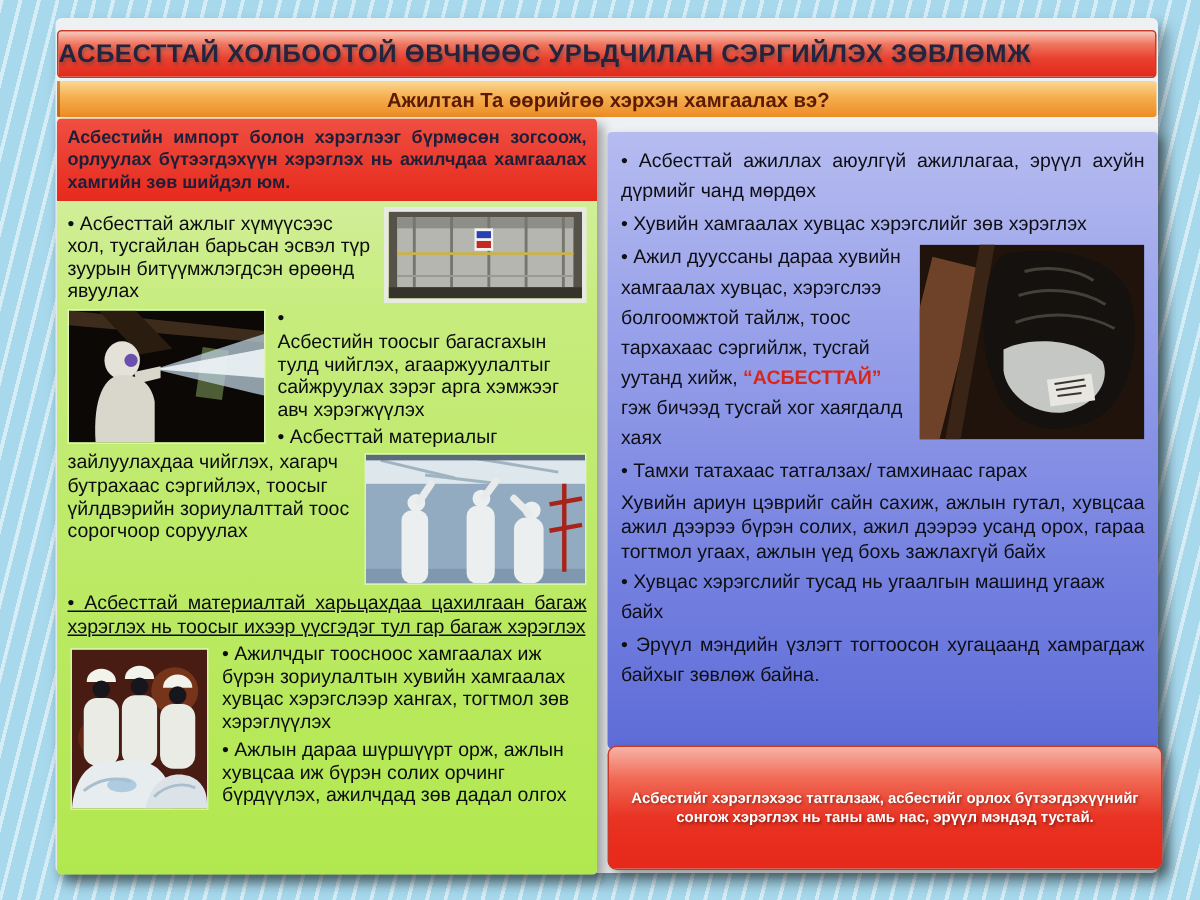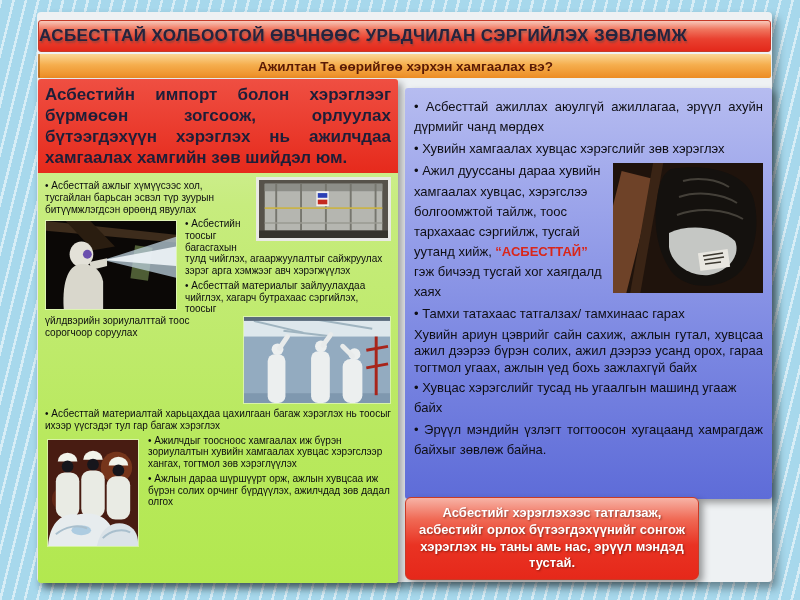--- a/index.html
+++ b/index.html
@@ -35,54 +35,54 @@
   .hdivider{width:2px;background:rgba(160,75,10,.55);}
   .col-left{
     position:absolute;left:38px;top:79px;width:360px;height:504px;
     background:linear-gradient(180deg,#d9f0ac 0%,#c7ec7e 25%,#b9e95f 70%,#b2e84f 100%);
     border-radius:3px;box-shadow:4px 4px 7px rgba(0,0,0,.35);
     box-sizing:border-box;overflow:hidden;
   }
   .intro{
     margin:0;padding:5px 7px;
     background:linear-gradient(180deg,#ef4f42,#e62a1c);
-    font-weight:bold;font-size:17px;line-height:1.24;color:#1e1e38;
+    font-weight:bold;font-size:12px;line-height:1.24;color:#1e1e38;
     text-align:justify;
   }
-  .flow{padding:4px 7px 12px 7px;font-size:10px;line-height:1.17;color:#0c0c10;}
+  .flow{padding:4px 7px 12px 7px;font-size:13px;line-height:1.17;color:#0c0c10;}
   .flow p{margin:3px 0;}
   .just{text-align:justify;}
   .fr{float:right;}
   .fl{float:left;}
   .cl-l{clear:left;}
-  .cl-b{clear:both;}
+  .cl-b{clear:both;text-decoration:underline;}
   .ph{box-sizing:border-box;overflow:hidden;}
   .ph svg{display:block;width:100%;height:100%;}
   .ph1{width:135px;height:64px;margin:0 0 4px 8px;border:3px solid #e9e9e4;}
   .ph2{width:132px;height:90px;margin:2px 8px 4px 0;border:1px solid rgba(255,255,255,.45);}
   .ph3{width:148px;height:88px;margin:2px 0 4px 8px;border:1px solid rgba(255,255,255,.45);}
   .ph4{width:92px;height:108px;margin:4px 9px 4px 2px;border:1px solid rgba(255,255,255,.45);}
   .ph5{width:150px;height:130px;margin:2px 0 6px 10px;}
   .col-right{
     position:absolute;left:405px;top:88px;width:367px;height:411px;
     background:linear-gradient(180deg,#b6bcf0 0%,#9aa3ea 30%,#7c88e2 62%,#5e6cd8 100%);
     border-radius:3px;box-shadow:4px 4px 7px rgba(0,0,0,.35);
     box-sizing:border-box;padding:7px 9px;overflow:hidden;
     font-size:13px;line-height:1.55;color:#0e0e14;
   }
   .col-right p{margin:2px 0;}
   .tight{line-height:1.27;}
   .redword{color:#d9261a;font-weight:bold;}
   .footer-box{
-    position:absolute;left:405px;top:497px;width:294px;height:83px;
+    position:absolute;left:405px;top:497px;width:370px;height:83px;
     background:linear-gradient(180deg,#f7b3a6 0%,#f06a55 26%,#e93323 58%,#e6281a 100%);
     border-radius:6px;border:1px solid #c93a26;box-sizing:border-box;
     box-shadow:4px 4px 7px rgba(0,0,0,.38);
     display:flex;align-items:center;justify-content:center;text-align:center;
-    padding:6px 12px;font-weight:bold;font-size:13px;line-height:1.3;color:#ffffff;
+    padding:6px 12px;font-weight:bold;font-size:10px;line-height:1.3;color:#ffffff;
     text-shadow:1px 1px 2px rgba(90,20,10,.65);
   }
 </style>
 </head>
 <body>
 
 <div class="stage">
 
   <div class="backing"></div>
 

